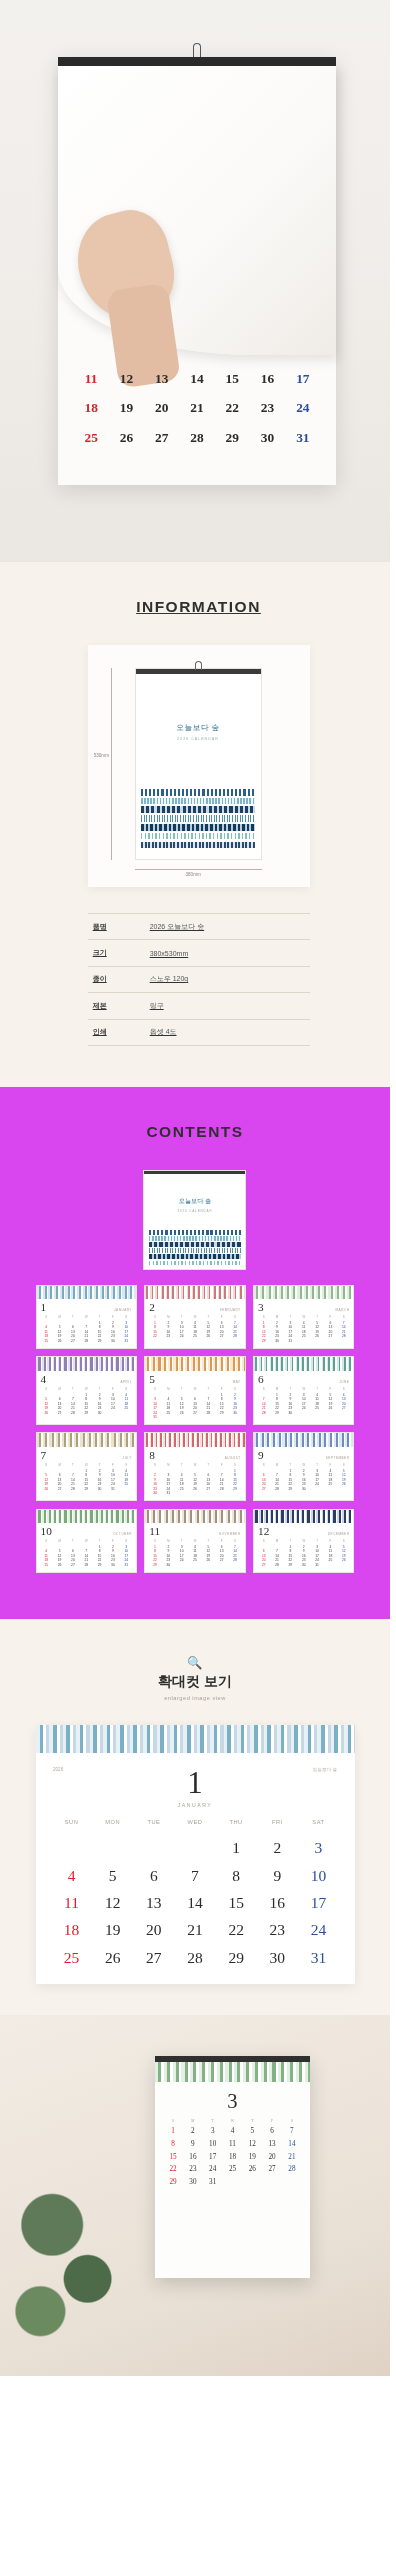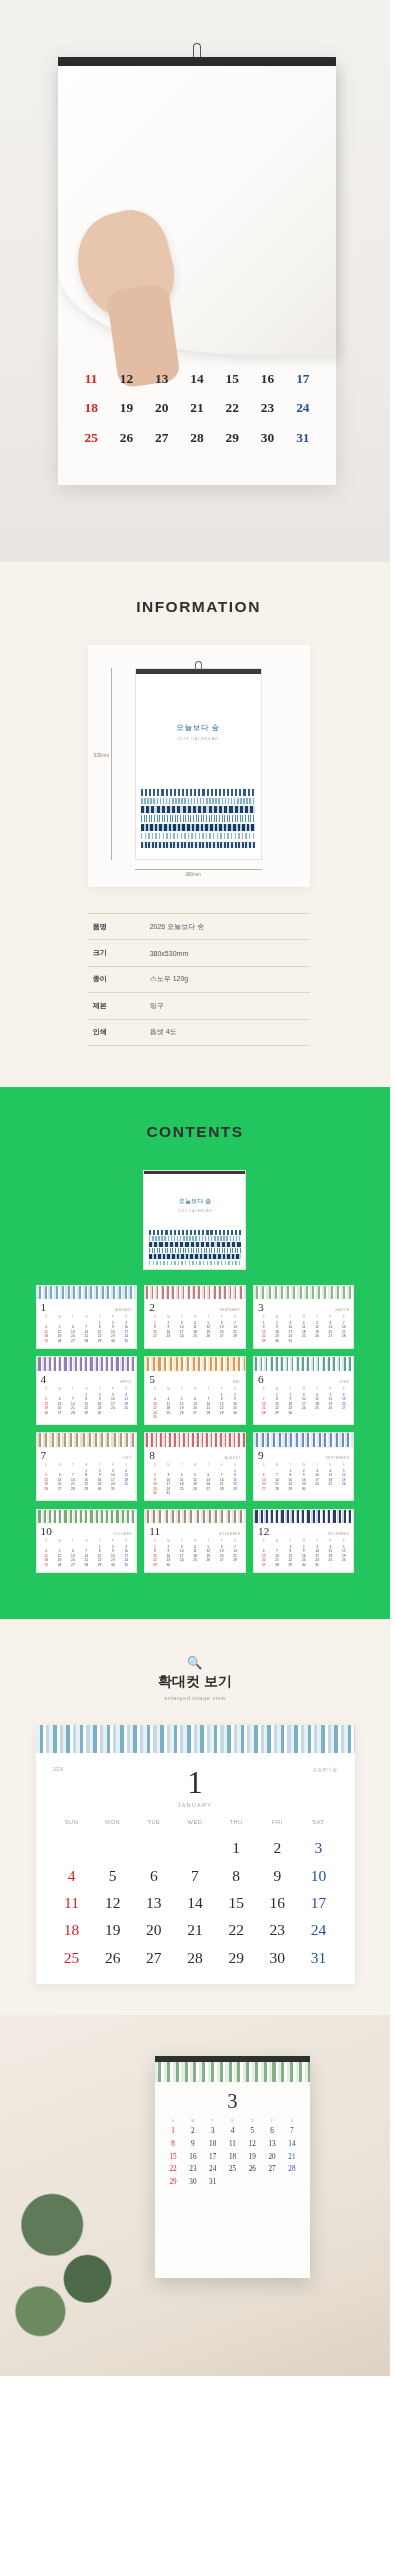--- a/index.html
+++ b/index.html
@@ -68,20 +68,21 @@
     font-family: "Liberation Serif", serif;
   }
   .hero-grid .sun { color: #d8232a; }
   .hero-grid .sat { color: #2b4fa0; }
 
   
   .info {
     background: #f7f2ec;
     padding: 36px 0 41px 0;
     width: 397px;
+    text-decoration: underline;
   }
   .sec-title {
     text-align: center;
     font-size: 15.5px;
     letter-spacing: 1.5px;
     font-weight: 700;
     color: #2f2f2f;
     margin-bottom: 29px;
   }
   .info-figure {
@@ -147,21 +148,21 @@
     padding: 7.7px 5.2px;
     text-align: left;
   }
   .spec-table th {
     width: 57px; font-weight: 700; color: #3a3a3a;
   }
   .spec-table td { color: #555; }
   .spec-table tr:first-child th, .spec-table tr:first-child td { border-top: 0.5px solid #ded5c9; }
 
   
-  .contents { background: #22c55e; padding: 36px 0 46px 0; }
+  .contents { background: #d946ef; padding: 36px 0 46px 0; }
   .contents-grid {
     width: 319px; margin: 0 auto;
     display: grid; grid-template-columns: repeat(3, 1fr);
     gap: 7.2px;
   }
   .cover-card {
     grid-column: 1 / -1;
     width: 103px; margin: 0 auto 7.2px auto;
     background: #fff; border: 0.5px solid #e6e2dc; padding: 0 0 4.1px 0;
   }

